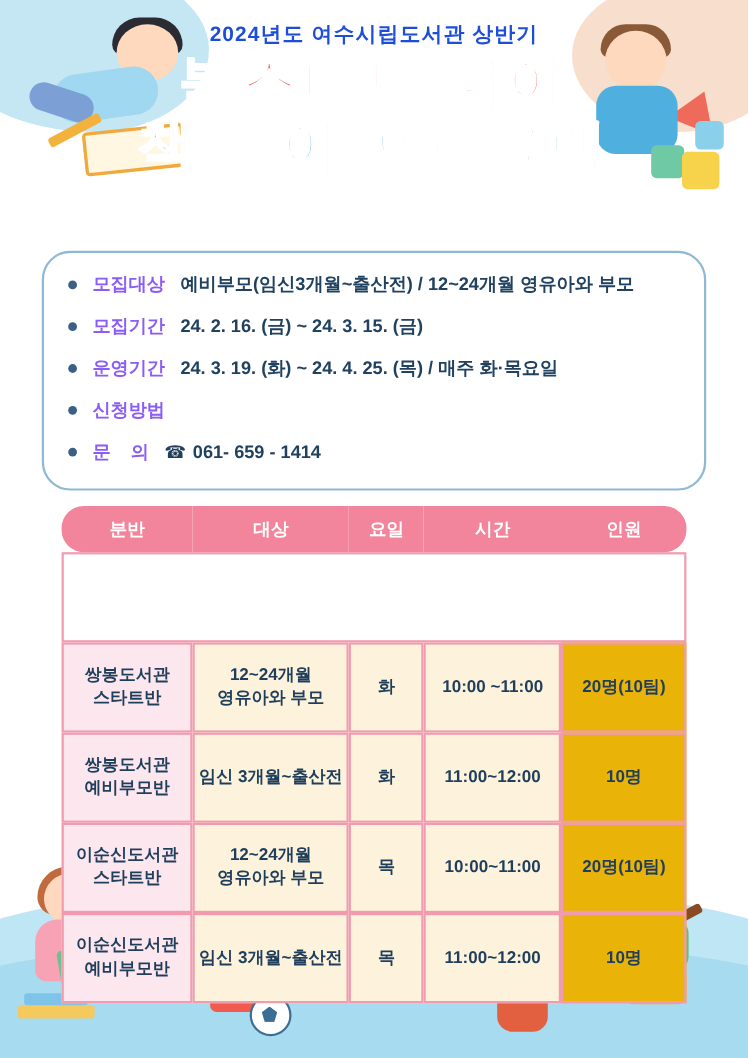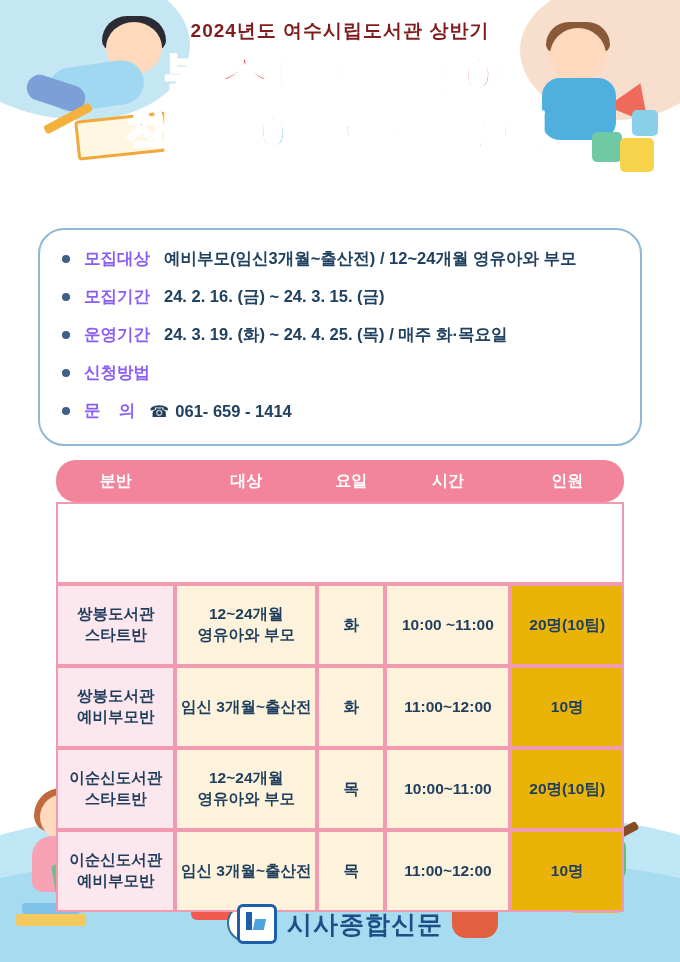--- a/index.html
+++ b/index.html
@@ -44,21 +44,21 @@
 
   
   .header {
     position: absolute;
     left: 0; right: 0; top: 18px;
     text-align: center;
     z-index: 6;
   }
   .header .sub {
     font-size: 19px;
-    color: #7f1d1d;
+    color: #1d4ed8;
     letter-spacing: 1px;
     font-weight: 700;
     margin-bottom: 4px;
     text-shadow: 0 1px 0 #fff;
   }
   .header .title1 {
     font-size: 52px;
     font-weight: 800;
     color: #ef4444;
     -webkit-text-stroke: 2px #ffffff;
@@ -424,18 +424,14 @@
   </div>
   <div class="kid kid-bg">
     <div class="hair"></div>
       <div class="head"></div>
       <div class="body"></div>
     <div class="pants"></div>
       <div class="guitar"></div>
       <div class="neck"></div>
   </div>
 
-  <div class="footer-logo">
-    <div class="logo-mark"></div>
-    <div class="logo-text">시사종합신문</div>
-  </div>
 
 </div>
 
 </body></html>

